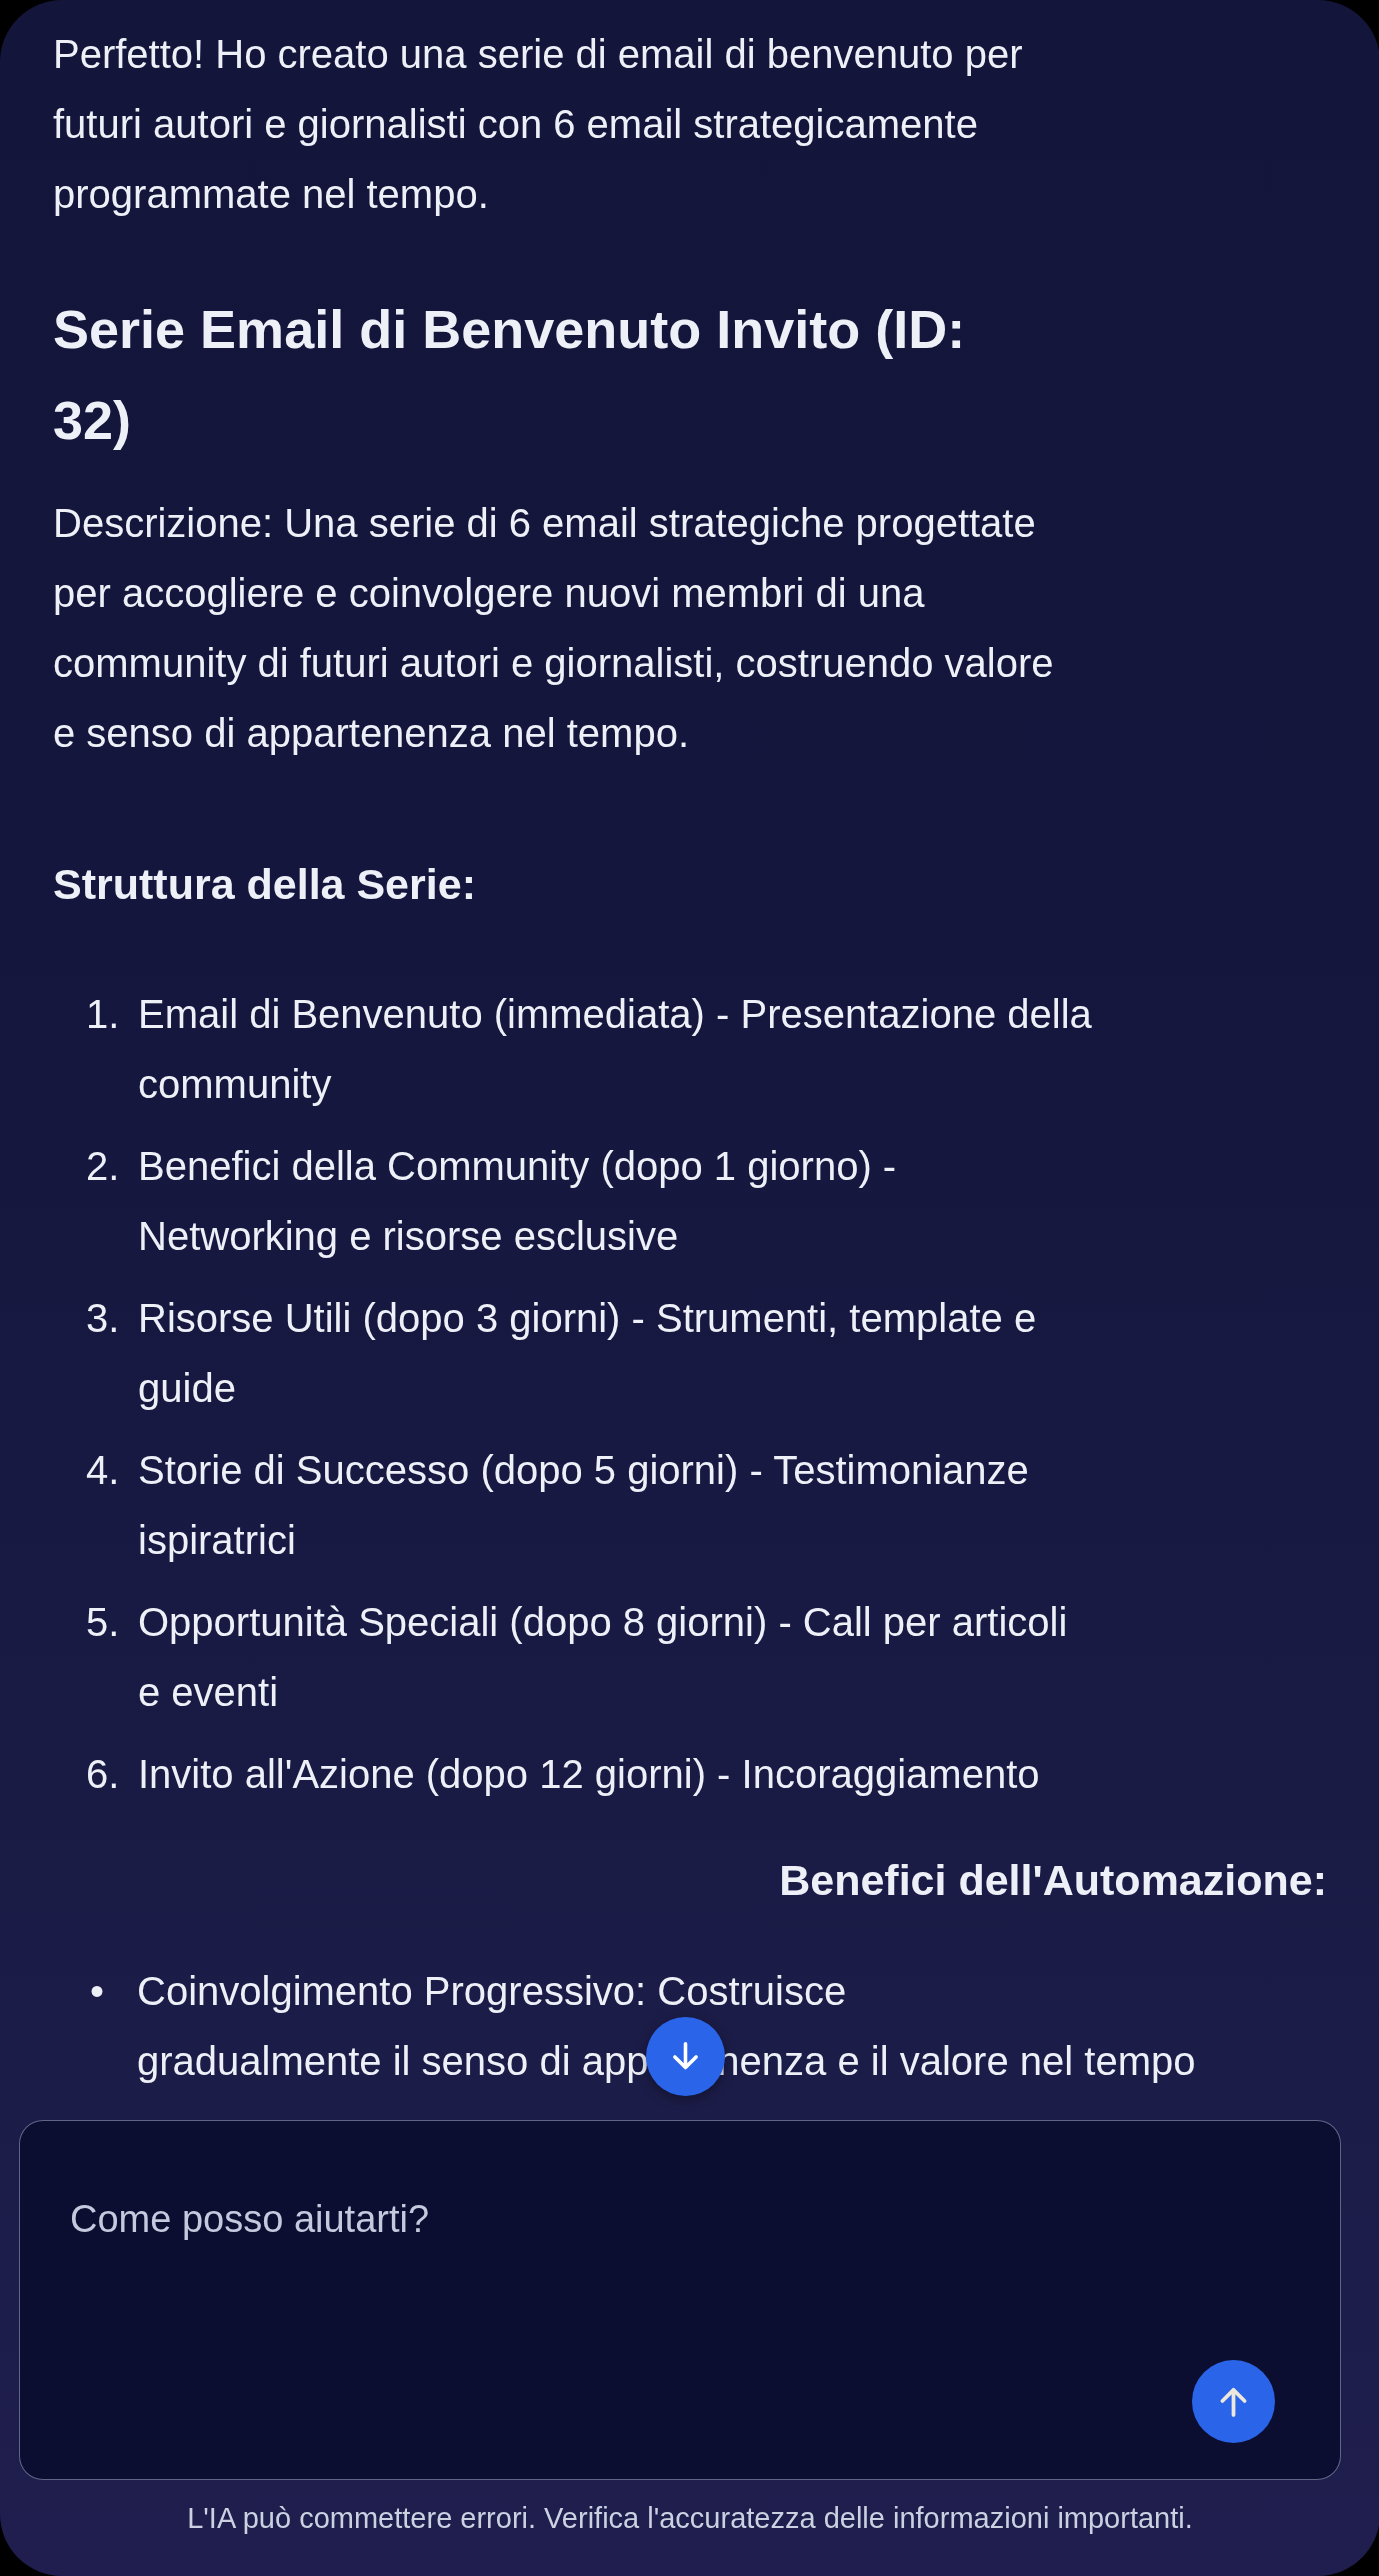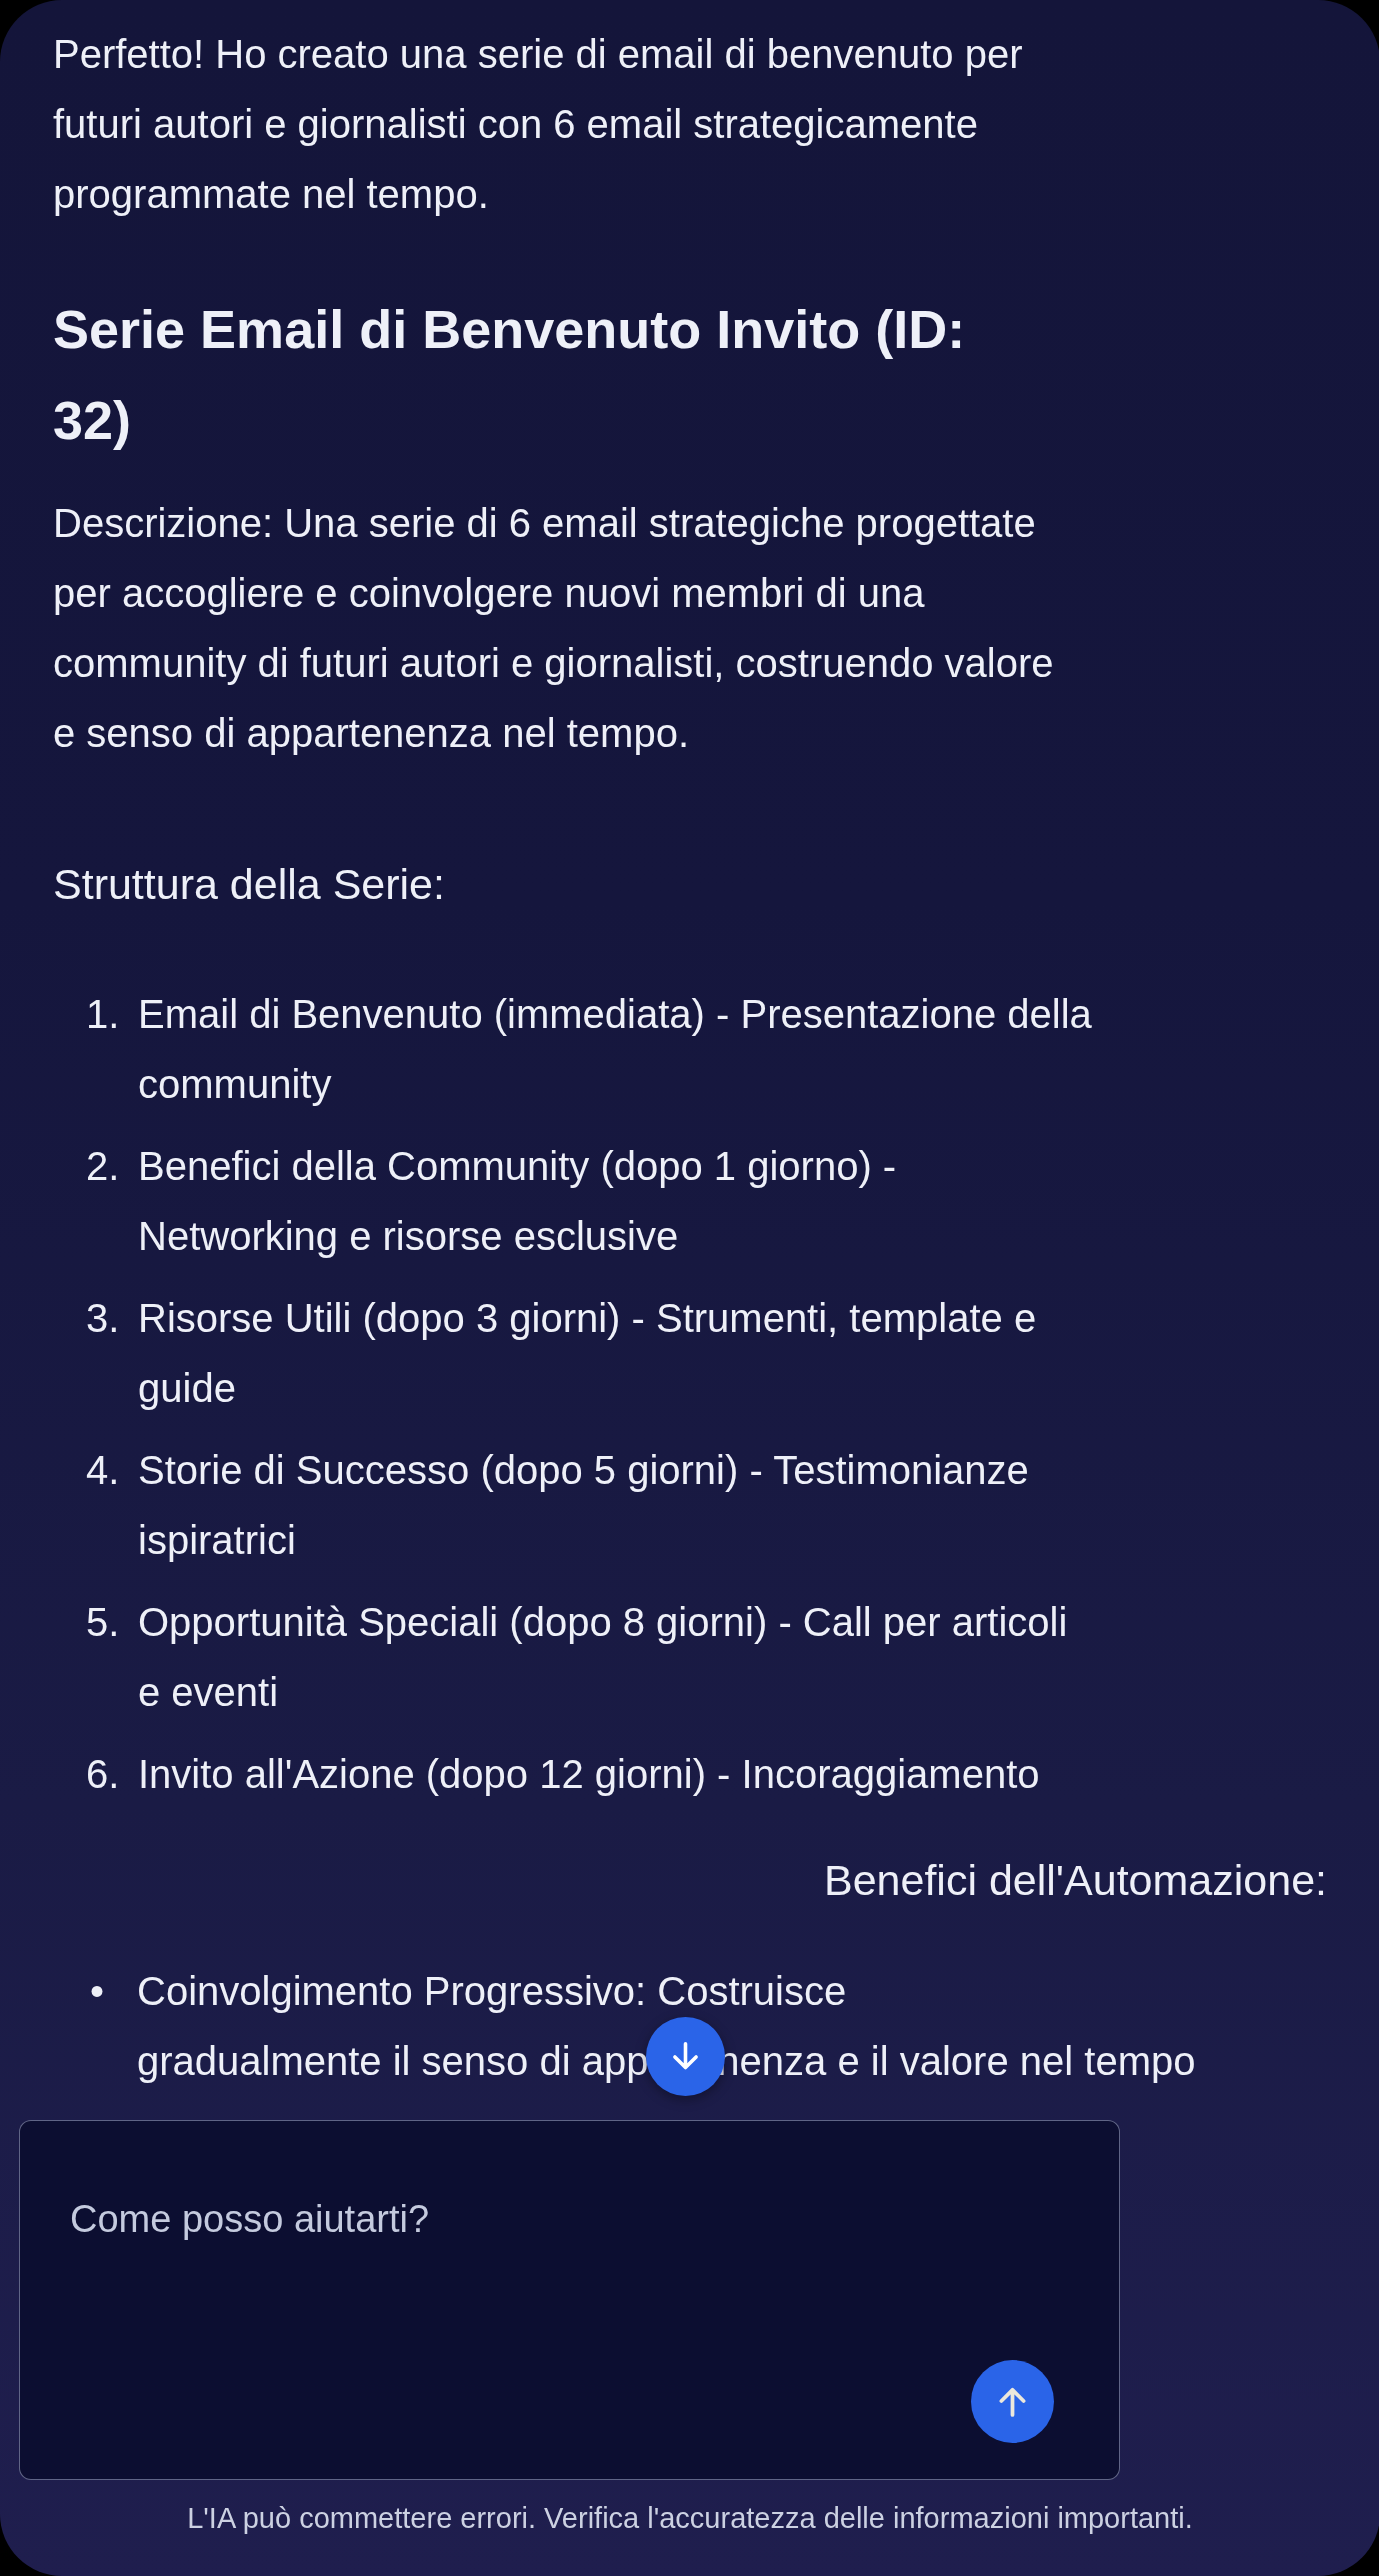--- a/index.html
+++ b/index.html
@@ -18,21 +18,21 @@
     position:absolute; left:0; right:0; top:0;
     padding:19px 53px 0 53px;
     font-size:40px; line-height:70px;
   }
   .intro { margin:0; }
   .h1 {
     margin:55px 0 0 0;
     font-size:54px; line-height:91px; font-weight:700;
   }
   .desc { margin:22.4px 0 0 0; }
-  .h3 { margin:0; font-size:43px; line-height:76px; font-weight:400; }
+  .h3 { margin:0; font-size:43px; line-height:76px; font-weight:700; }
   .h3-structure { margin-top:78px; }
   .h3-benefits { margin-top:33px;text-align:right; }
   .olist { margin-top:57px; }
   .li { display:flex; margin-top:12px; }
   .li:first-child { margin-top:0; }
   .num { flex:0 0 52px; margin-left:33px; }
   .li-text { flex:1; }
   .bullet-row { display:flex; margin-top:38px; }
   .dot { flex:0 0 47px; margin-left:37px; }
   b { font-weight:400; }
@@ -40,24 +40,24 @@
   .scroll-btn {
     position:absolute; left:646px; top:2017px;
     width:79px; height:79px; border-radius:50%;
     background:#2a64e8; border:none; padding:0;
     display:flex; align-items:center; justify-content:center;
     cursor:pointer;
     box-shadow:0 3.4px 12px rgba(0,0,0,0.35);
   }
   .composer {
     position:absolute; left:19px; top:2120px;
-    width:1101px; height:360px;
+    width:1322px; height:360px;
     box-sizing:border-box;
     border:1.7px solid rgba(154,160,191,0.6);
-    border-radius:12px;
+    border-radius:24px;
     background:#0c0e31;
     text-decoration:underline;
   }
   .placeholder {
     position:absolute; left:50px; top:76px;
     font-size:38px; line-height:45px;
     color:#c4cade;
   }
   .send-btn {
     position:absolute; right:65px; bottom:36px;

